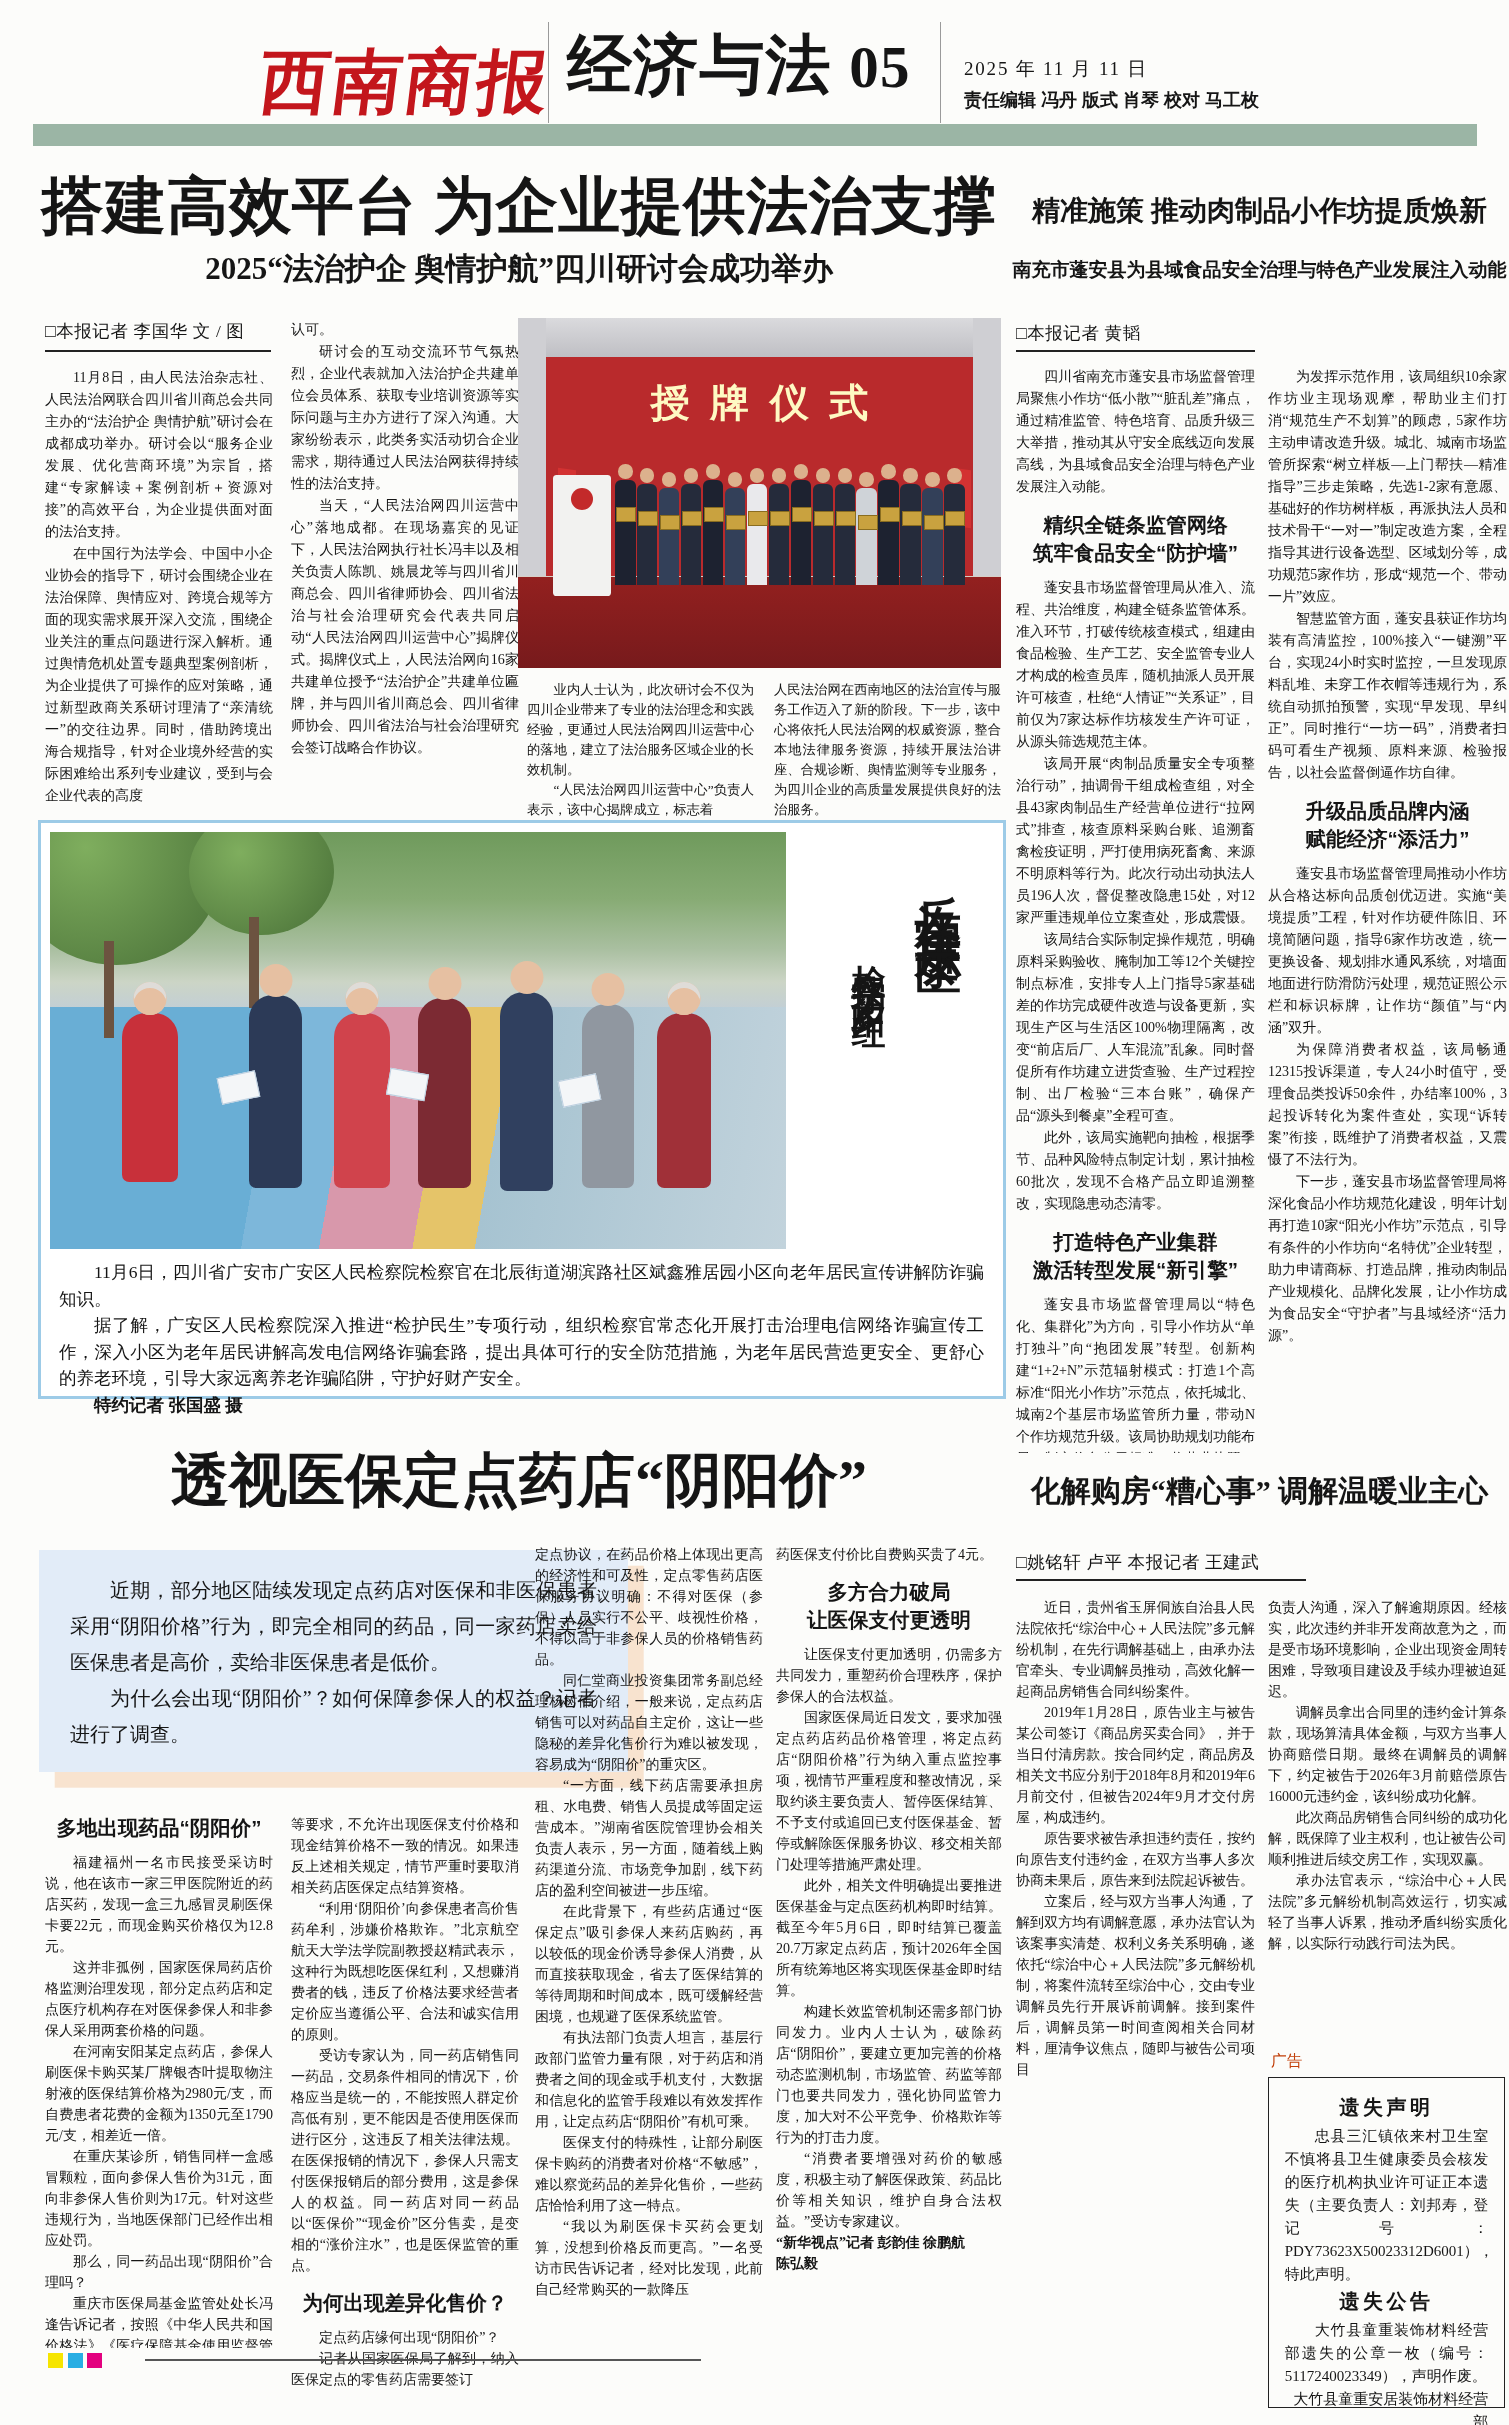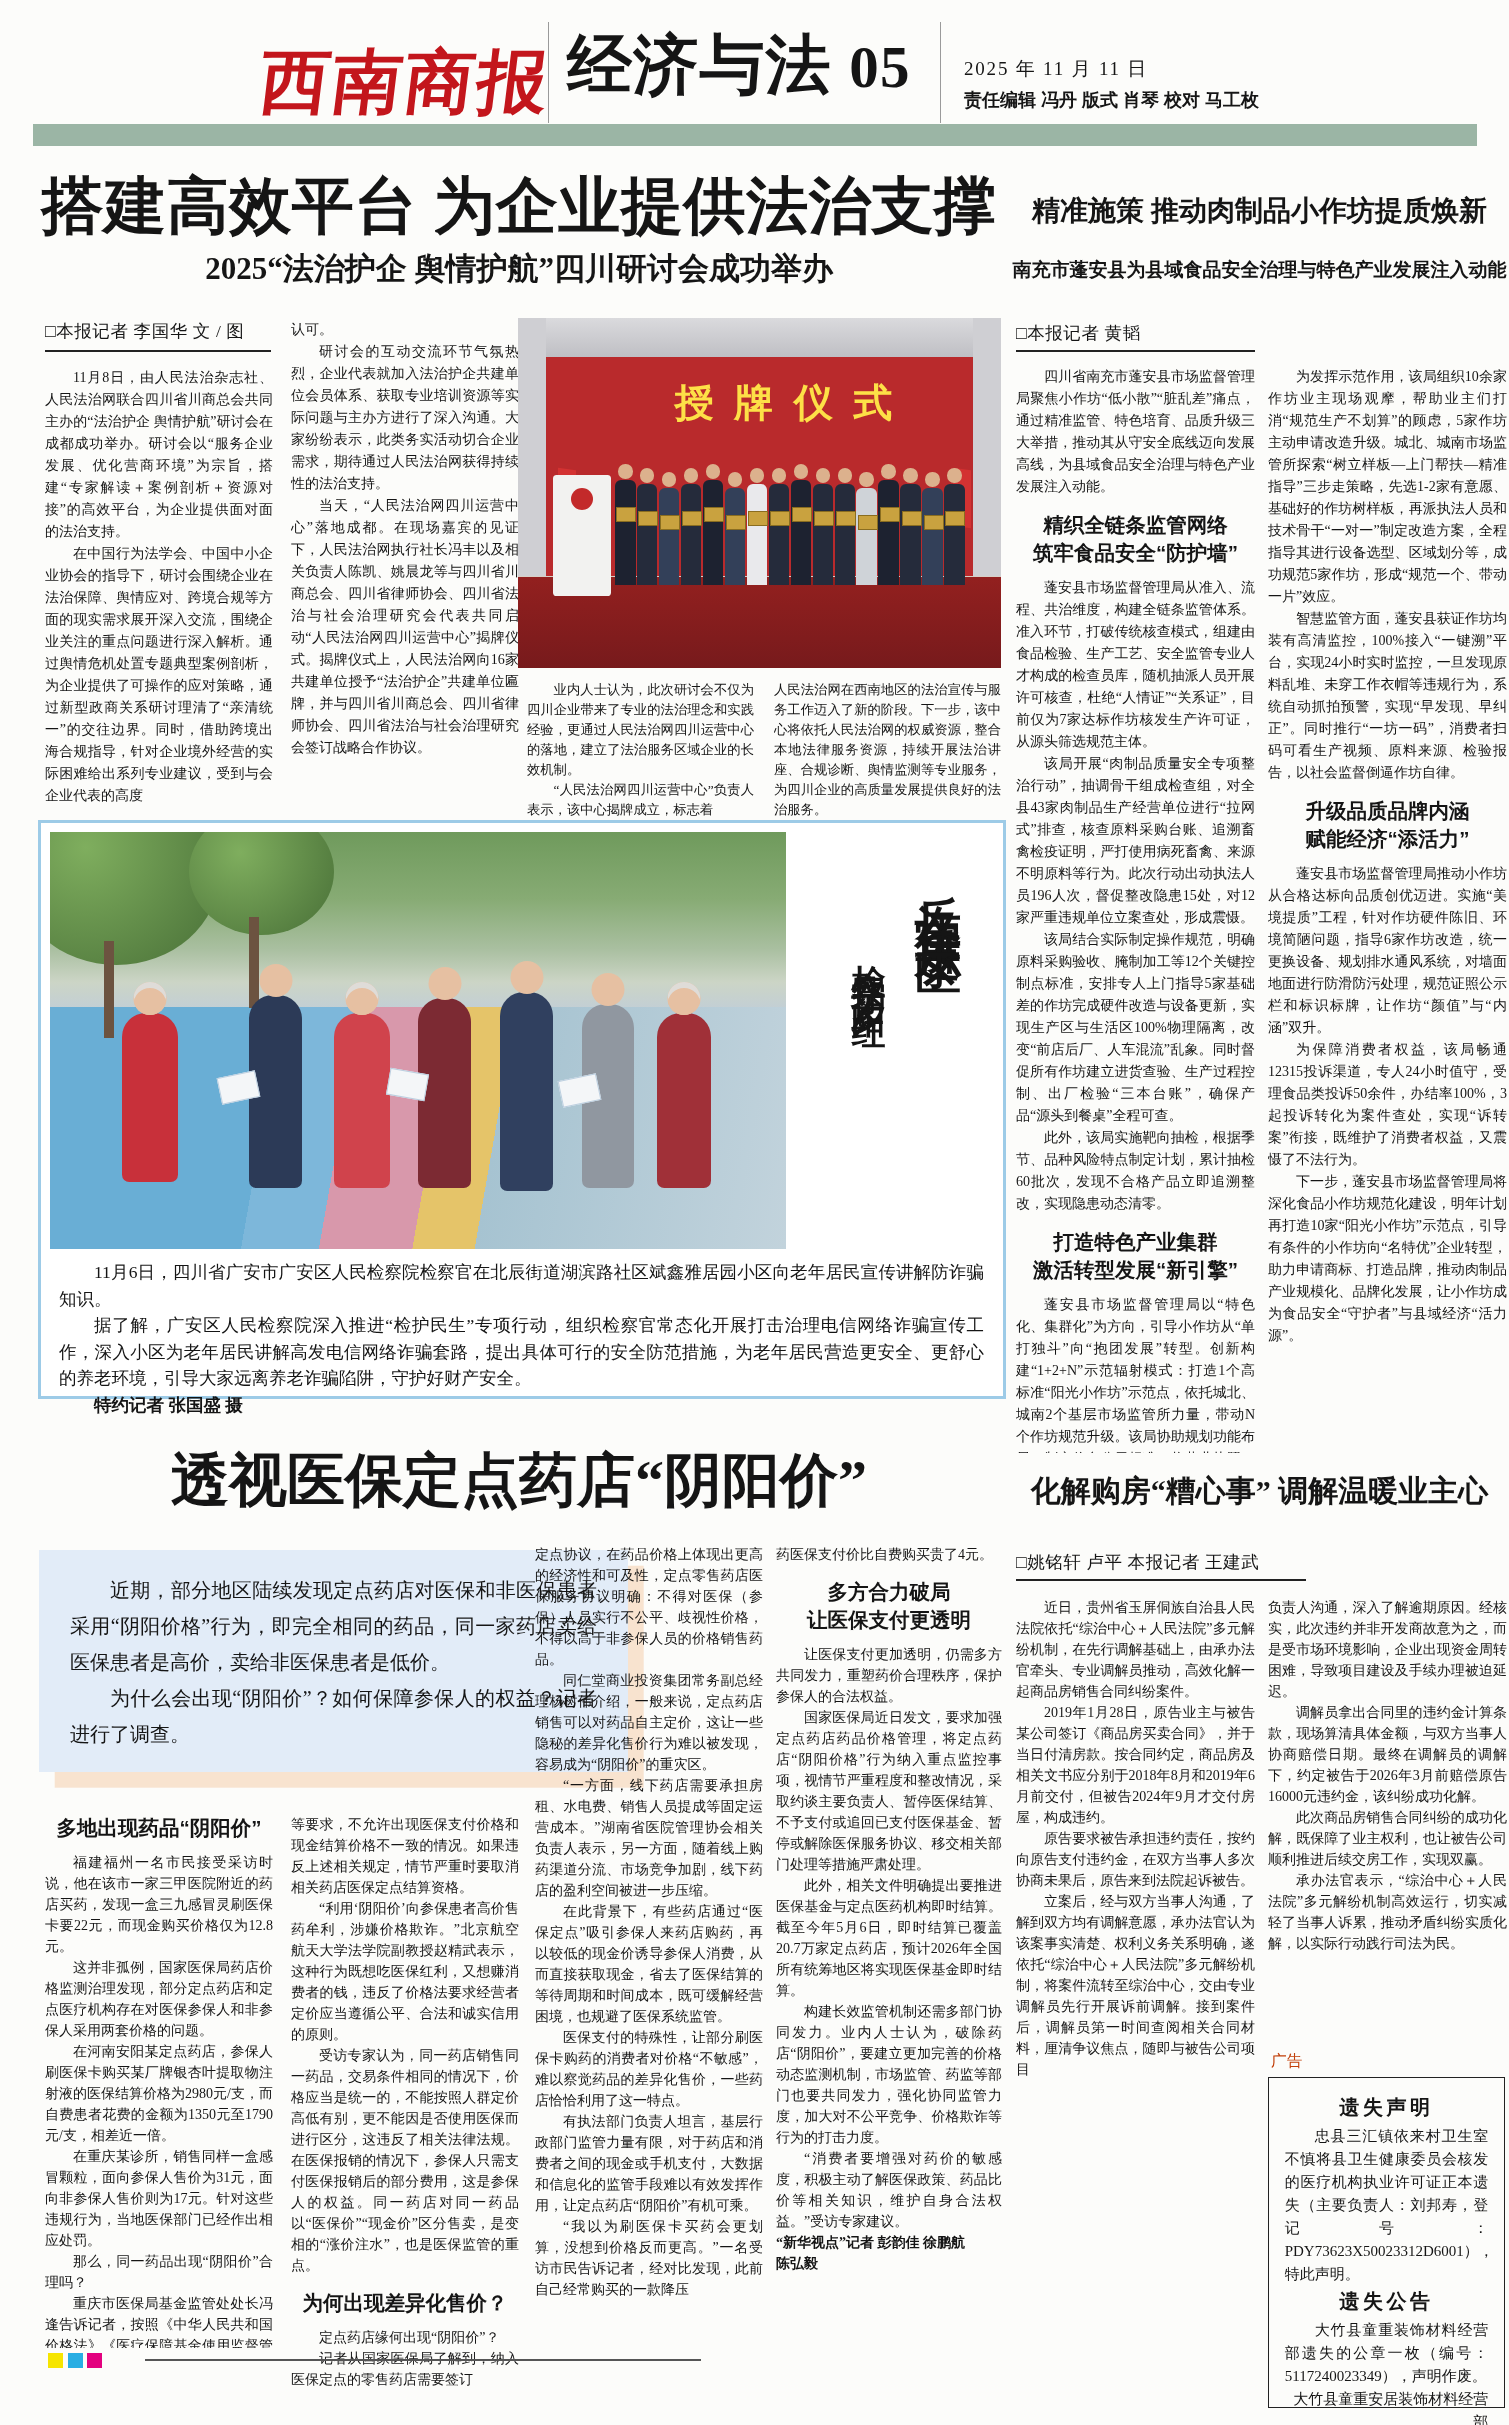--- a/index.html
+++ b/index.html
@@ -32,22 +32,22 @@
   .a1-title{left:36px;top:164px;width:966px;font-size:62px;font-weight:900;letter-spacing:0.6px;}
   .a1-sub{left:36px;top:248px;width:966px;font-size:31px;font-weight:700;}
   .a1-col{font-size:14px;line-height:22px;}
   .a1-cols{font-size:13.3px;line-height:20px;}
 
   
   .photo1{left:518px;top:318px;width:483px;height:350px;background:#b92a2c;overflow:hidden;}
   .p1-ceiling{position:absolute;left:0;top:0;right:0;height:39px;background:linear-gradient(#dadadd,#bfbfc4);}
   .p1-side{position:absolute;top:0;bottom:0;width:28px;background:#cfcfd3;}
   .p1-floor{position:absolute;left:0;right:0;bottom:0;height:91px;background:linear-gradient(#93201f,#771a1c);border-top:1.8px solid #d8cfc6;}
-  .p1-title{position:absolute;left:0;top:58px;width:100%;text-align:center;color:#fde047;
-            font-size:39px;font-weight:bold;letter-spacing:20.5px;text-indent:20.5px;padding-left:24px;}
+  .p1-title{position:absolute;left:0;top:58px;width:100%;text-align:center;color:#fef9c3;
+            font-size:39px;font-weight:bold;letter-spacing:20.5px;text-indent:20.5px;}
   .p1-podium{position:absolute;left:35px;bottom:72px;width:58px;height:121px;background:#f2f2f0;border-radius:3.6px;}
   .p1-podium::before{content:"";position:absolute;left:18px;top:13.3px;width:22px;height:22px;border-radius:50%;background:#c32a2a;}
   .p1-row{position:absolute;left:97px;right:36px;bottom:83px;display:flex;justify-content:space-between;align-items:flex-end;}
   .fig{position:relative;width:20.5px;height:101px;background:#252b3b;border-radius:6px 6px 0 0;}
   .fig::before{content:"";position:absolute;left:3px;top:-15.7px;width:14.5px;height:14.5px;border-radius:50%;background:#dcb18d;}
   .fig::after{content:"";position:absolute;left:1.2px;top:26.6px;width:18px;height:13.3px;background:#c9a23f;border:1.2px solid #8a6d20;}
   .fig:nth-child(3n){background:#334059;height:97px;}
   .fig:nth-child(4n+1){background:#1d2230;height:105px;}
   .fig:nth-child(7){background:#e9e9ec;}
   .fig:nth-child(12){background:#cfd3d8;}
@@ -256,22 +256,22 @@
     <div class="inner-sub">为何出现差异化售价？</div>
     <p>定点药店缘何出现“阴阳价”？</p>
     <p>记者从国家医保局了解到，纳入医保定点的零售药店需要签订</p>
   </div>
 
   <div class="abs col a4-col" style="left:535px;top:1544px;width:228px;height:854px;">
     <p class="cont">定点协议，在药品价格上体现出更高的经济性和可及性，定点零售药店医保服务协议明确：不得对医保（参保）人员实行不公平、歧视性价格，不得以高于非参保人员的价格销售药品。</p>
     <p>同仁堂商业投资集团常务副总经理杨树伟介绍，一般来说，定点药店销售可以对药品自主定价，这让一些隐秘的差异化售价行为难以被发现，容易成为“阴阳价”的重灾区。</p>
     <p>“一方面，线下药店需要承担房租、水电费、销售人员提成等固定运营成本。”湖南省医院管理协会相关负责人表示，另一方面，随着线上购药渠道分流、市场竞争加剧，线下药店的盈利空间被进一步压缩。</p>
     <p>在此背景下，有些药店通过“医保定点”吸引参保人来药店购药，再以较低的现金价诱导参保人消费，从而直接获取现金，省去了医保结算的等待周期和时间成本，既可缓解经营困境，也规避了医保系统监管。</p>
+    <p>有执法部门负责人坦言，基层行政部门监管力量有限，对于药店和消费者之间的现金或手机支付，大数据和信息化的监管手段难以有效发挥作用，让定点药店“阴阳价”有机可乘。</p>
     <p>医保支付的特殊性，让部分刷医保卡购药的消费者对价格“不敏感”，难以察觉药品的差异化售价，一些药店恰恰利用了这一特点。</p>
-    <p>有执法部门负责人坦言，基层行政部门监管力量有限，对于药店和消费者之间的现金或手机支付，大数据和信息化的监管手段难以有效发挥作用，让定点药店“阴阳价”有机可乘。</p>
     <p>“我以为刷医保卡买药会更划算，没想到价格反而更高。”一名受访市民告诉记者，经对比发现，此前自己经常购买的一款降压</p>
   </div>
 
   <div class="abs col a4-col" style="left:776px;top:1544px;width:226px;height:854px;">
     <p class="cont">药医保支付价比自费购买贵了4元。</p>
     <div class="inner-sub">
       <div>多方合力破局</div>
       <div>让医保支付更透明</div>
     </div>
     <p>让医保支付更加透明，仍需多方共同发力，重塑药价合理秩序，保护参保人的合法权益。</p>

